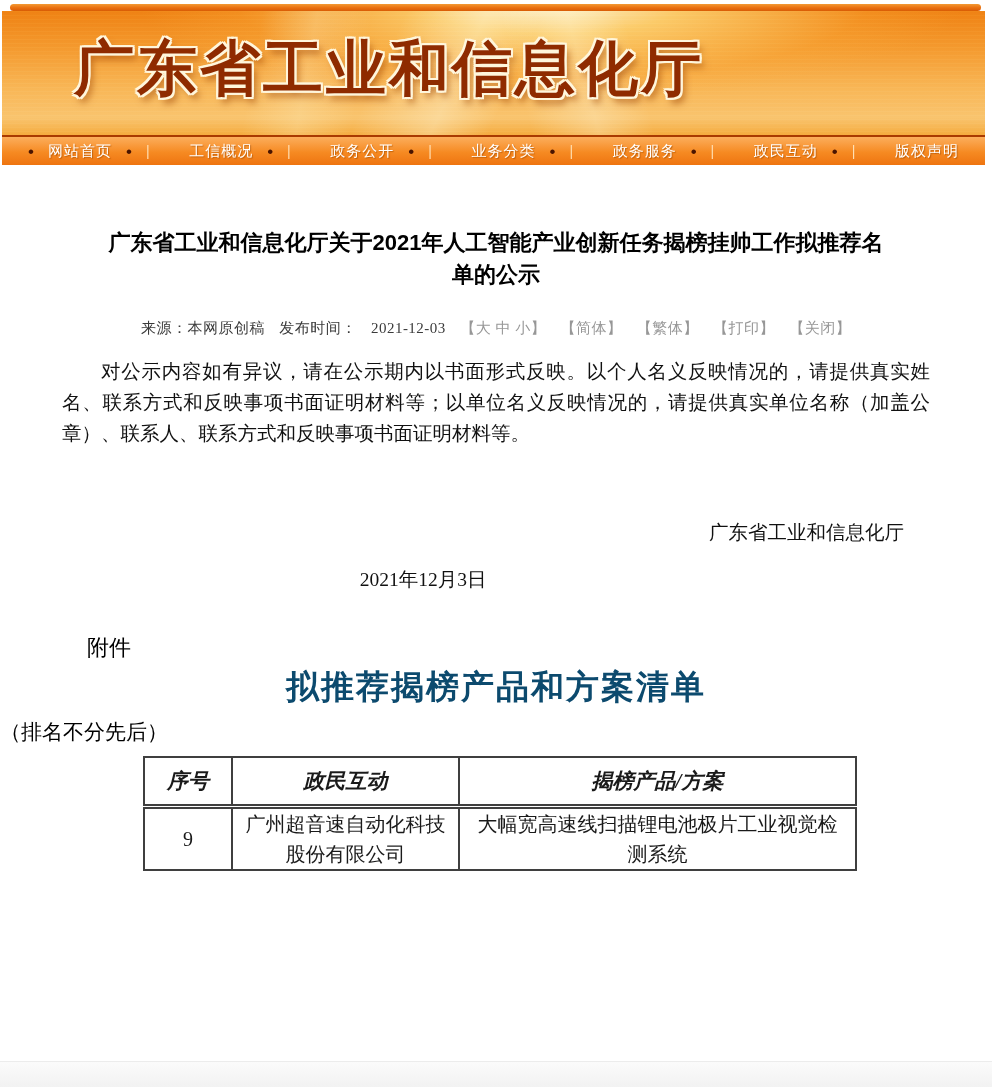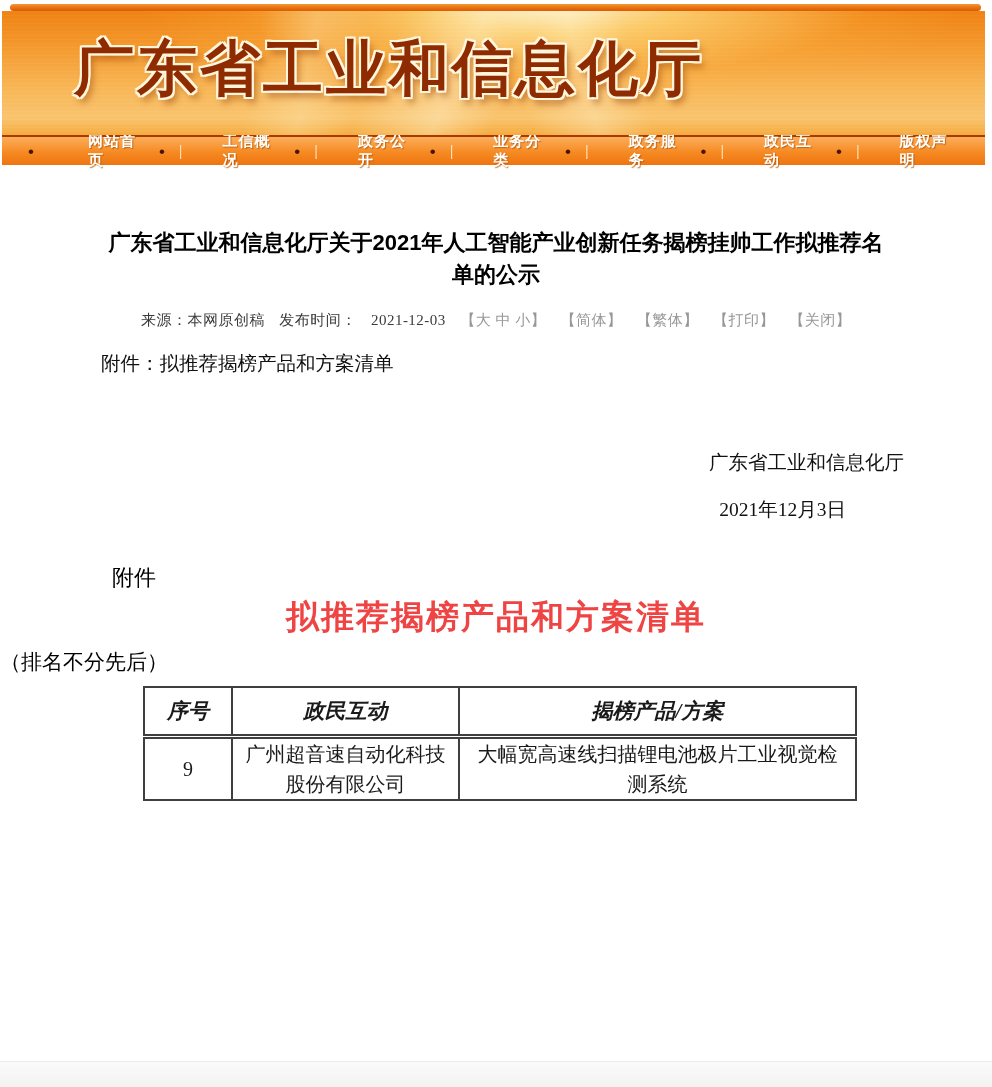--- a/index.html
+++ b/index.html
@@ -48,54 +48,53 @@
   }
   .nav{
     height:28px;border-top:2px solid #a93a02;
     background:linear-gradient(180deg,#fcae5c 0%,#f68a22 55%,#ee7410 100%);
     display:flex;align-items:center;justify-content:space-between;
     padding:0 26px;
     font-family:"Liberation Sans","DejaVu Sans",sans-serif;
   }
   .nav-item{display:flex;align-items:center;gap:14px;}
   .nav-label{
-    color:#ffffff;font-weight:bold;font-size:15px;letter-spacing:1px;cursor:pointer;
+    color:#ffffff;font-weight:normal;font-size:15px;letter-spacing:1px;cursor:pointer;
     text-shadow:1px 1px 1px rgba(170,80,0,.7);
-    margin-left:40px;
   }
   .nav-bullet{color:#4a1400;font-size:17px;line-height:1;}
   .nav-sep{color:#ffdfb3;font-size:14px;}
   
   .article-title{
     margin:62px 106px 0;text-align:center;
     font-family:"Liberation Sans","DejaVu Sans",sans-serif;font-weight:bold;
     font-size:22px;line-height:32px;color:#000;
   }
   .meta{
-    margin-top:20px;text-align:center;font-size:15px;letter-spacing:.5px;white-space:nowrap;
+    margin-top:28px;text-align:center;font-size:15px;letter-spacing:.5px;white-space:nowrap;
   }
   .meta span{margin:0 5px;}
   .meta .dark{color:#3a3a3a;}
   .meta .gray{color:#979797;cursor:pointer;}
   .body-text{padding:0 62px;}
   .body-text p{
     margin:18px 0 0;font-size:19.5px;line-height:31px;text-align:justify;
     text-indent:2em;color:#111;
   }
   .attach-line{margin-top:42px;}
   .signature{margin:70px 0 0;text-align:right;padding-right:88px;font-size:19.5px;color:#111;}
-  .sig-date{margin-top:20px;text-align:right;padding-right:146px;font-size:19.5px;color:#111;}
+  .sig-date{margin-top:20px;text-align:center;padding-right:146px;font-size:19.5px;color:#111;}
   
   .attach-label{
-    margin:40px 0 0 112px;
+    margin:40px 0 0 87px;
     font-family:"Liberation Sans","DejaVu Sans",sans-serif;
     font-size:22px;color:#000;font-weight:500;
   }
   .attach-title{
-    margin-top:2px;text-align:center;font-weight:bold;font-size:33px;letter-spacing:2px;color:#ef4444;
+    margin-top:2px;text-align:center;font-weight:bold;font-size:33px;letter-spacing:2px;color:#0c4a6e;
   }
   .attach-subtitle{margin-top:8px;text-align:left;font-size:21px;color:#000;}
   .list-table{
     margin:10px 0 0 143px;border-collapse:collapse;table-layout:fixed;width:712px;
     font-family:"Liberation Serif","DejaVu Serif",serif;
   }
   .list-table th,.list-table td{border:2px solid #3f3f3f;text-align:center;vertical-align:middle;padding:0 10px;}
   .list-table th{font-size:21px;font-weight:bold;height:46px;border-bottom:5px double #3f3f3f;font-style:italic;}
   .list-table td{font-size:20px;line-height:30px;height:58px;}
   .col-no{width:88px;}
@@ -164,21 +163,21 @@
   <span class="dark">发布时间：</span>
   <span class="dark">2021-12-03</span>
   <span class="gray">【大 中 小】</span>
   <span class="gray">【简体】</span>
   <span class="gray">【繁体】</span>
   <span class="gray">【打印】</span>
   <span class="gray">【关闭】</span>
 </div>
 
 <div class="body-text">
-  <p class="attach-line">附件：拟推荐揭榜产品和方案清单</p>
+  <p>对公示内容如有异议，请在公示期内以书面形式反映。以个人名义反映情况的，请提供真实姓名、联系方式和反映事项书面证明材料等；以单位名义反映情况的，请提供真实单位名称（加盖公章）、联系人、联系方式和反映事项书面证明材料等。</p>
 </div>
 
 <div class="signature">广东省工业和信息化厅</div>
 <div class="sig-date">2021年12月3日</div>
 
 <div class="attach-label">附件</div>
 <div class="attach-title">拟推荐揭榜产品和方案清单</div>
 <div class="attach-subtitle">（排名不分先后）</div>
 
 <table class="list-table">

